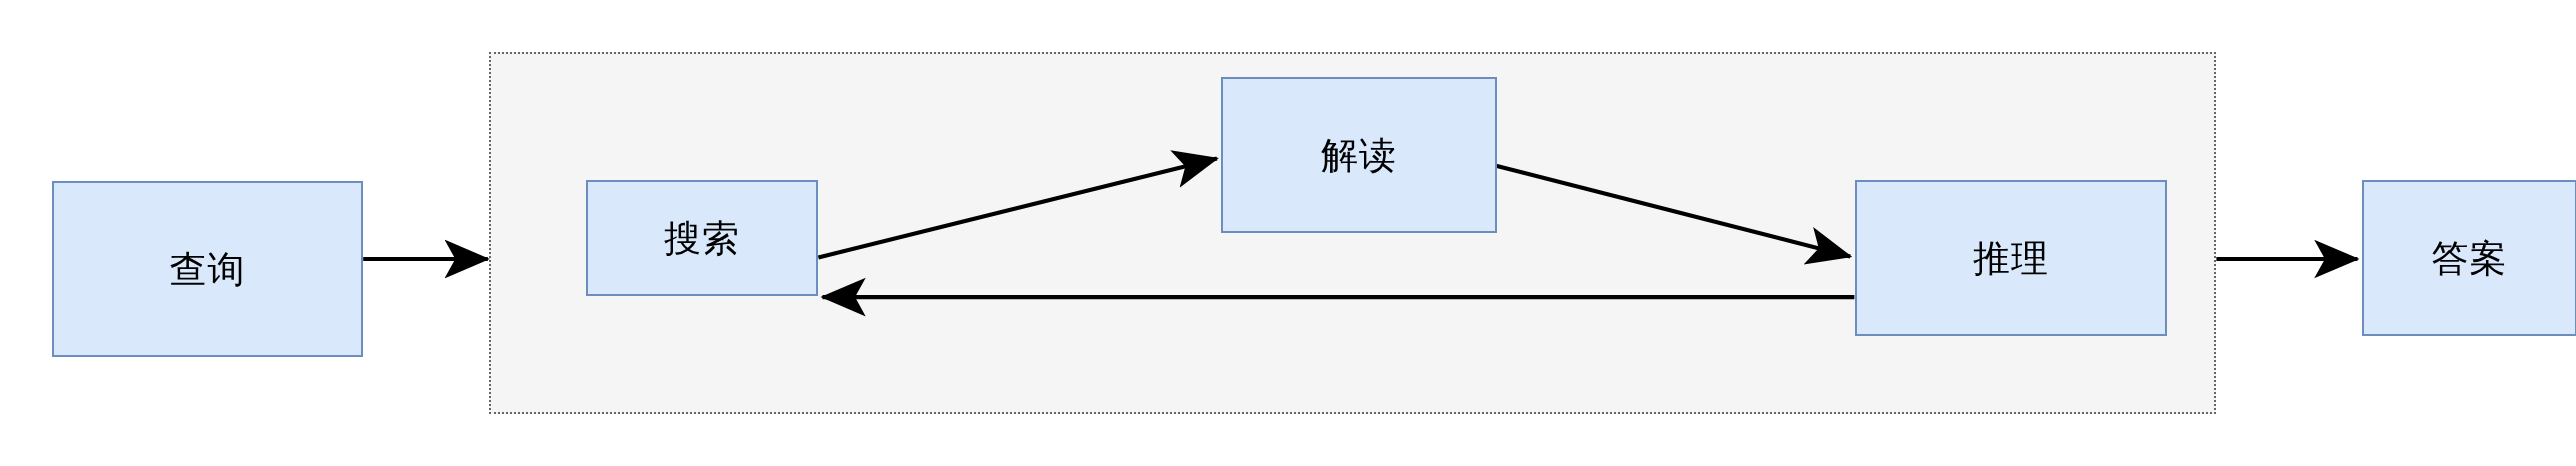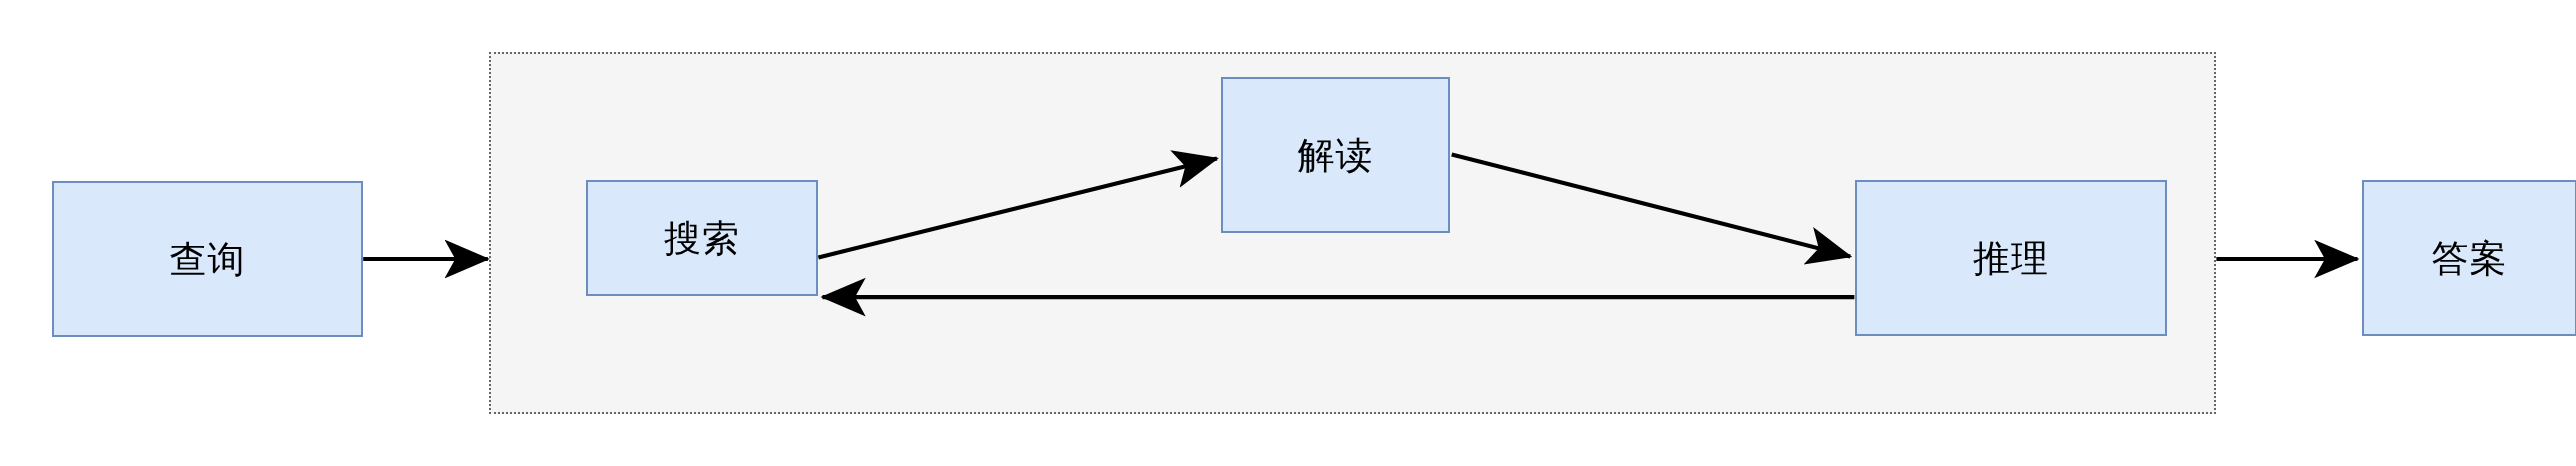--- a/index.html
+++ b/index.html
@@ -66,29 +66,29 @@
 
     <line x1="1588" y1="500" x2="2362" y2="308" stroke="#000000" stroke-width="8" marker-end="url(#arrowhead)"></line>
 
     <line x1="2818" y1="300" x2="3592" y2="498" stroke="#000000" stroke-width="8" marker-end="url(#arrowhead)"></line>
 
     <line x1="3600" y1="577" x2="1596" y2="577" stroke="#000000" stroke-width="8" marker-end="url(#arrowhead)"></line>
 
     <line x1="4303" y1="503" x2="4577" y2="503" stroke="#000000" stroke-width="8" marker-end="url(#arrowhead)"></line>
   </svg>
 
-  <div class="node" style="left:52px; top:181px; width:311px; height:156px;">
+  <div class="node" style="left:52px; top:181px; width:311px; height:176px;">
     <span class="node-label">查询</span>
   </div>
 
   <div class="node" style="left:586px; top:180px; width:232px; height:116px;">
     <span class="node-label">搜索</span>
   </div>
 
-  <div class="node" style="left:1221px; top:77px; width:229px; height:156px;">
+  <div class="node" style="left:1221px; top:77px; width:276px; height:156px;">
     <span class="node-label">解读</span>
   </div>
 
   <div class="node" style="left:2362px; top:180px; width:215px; height:156px;">
     <span class="node-label">答案</span>
   </div>
 
   <div class="node" style="left:1855px; top:180px; width:312px; height:156px;">
     <span class="node-label">推理</span>
   </div>

